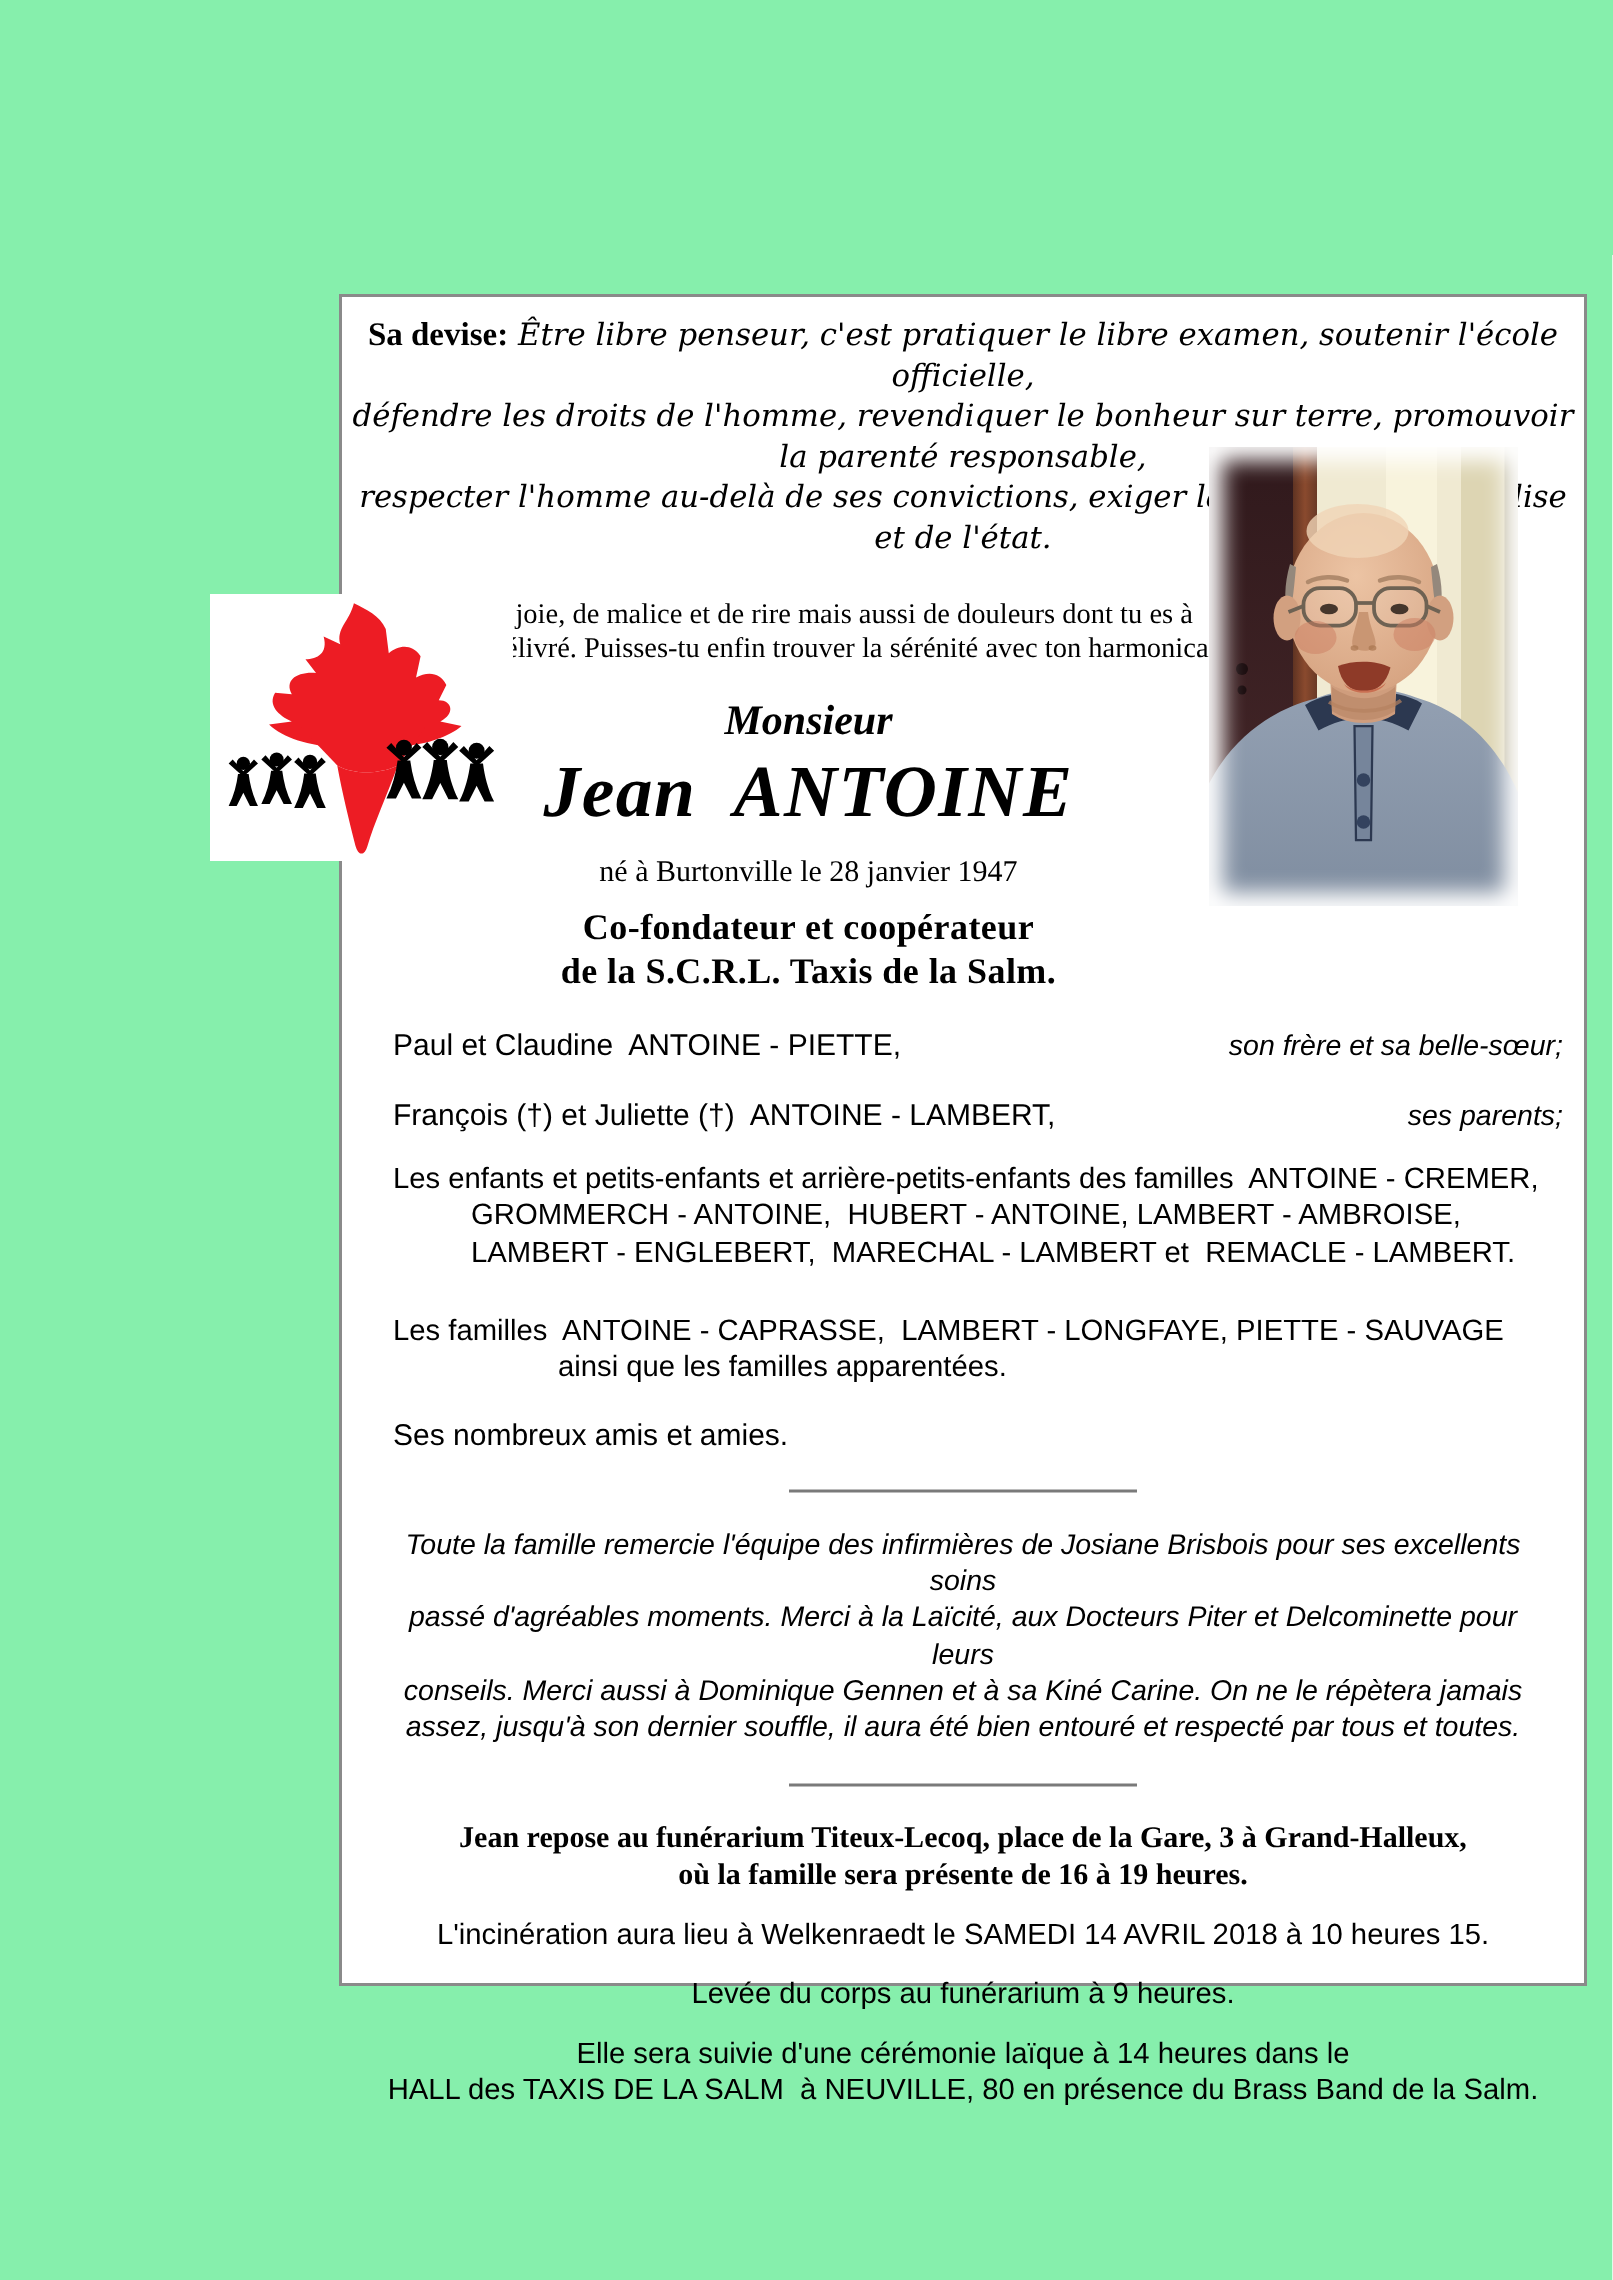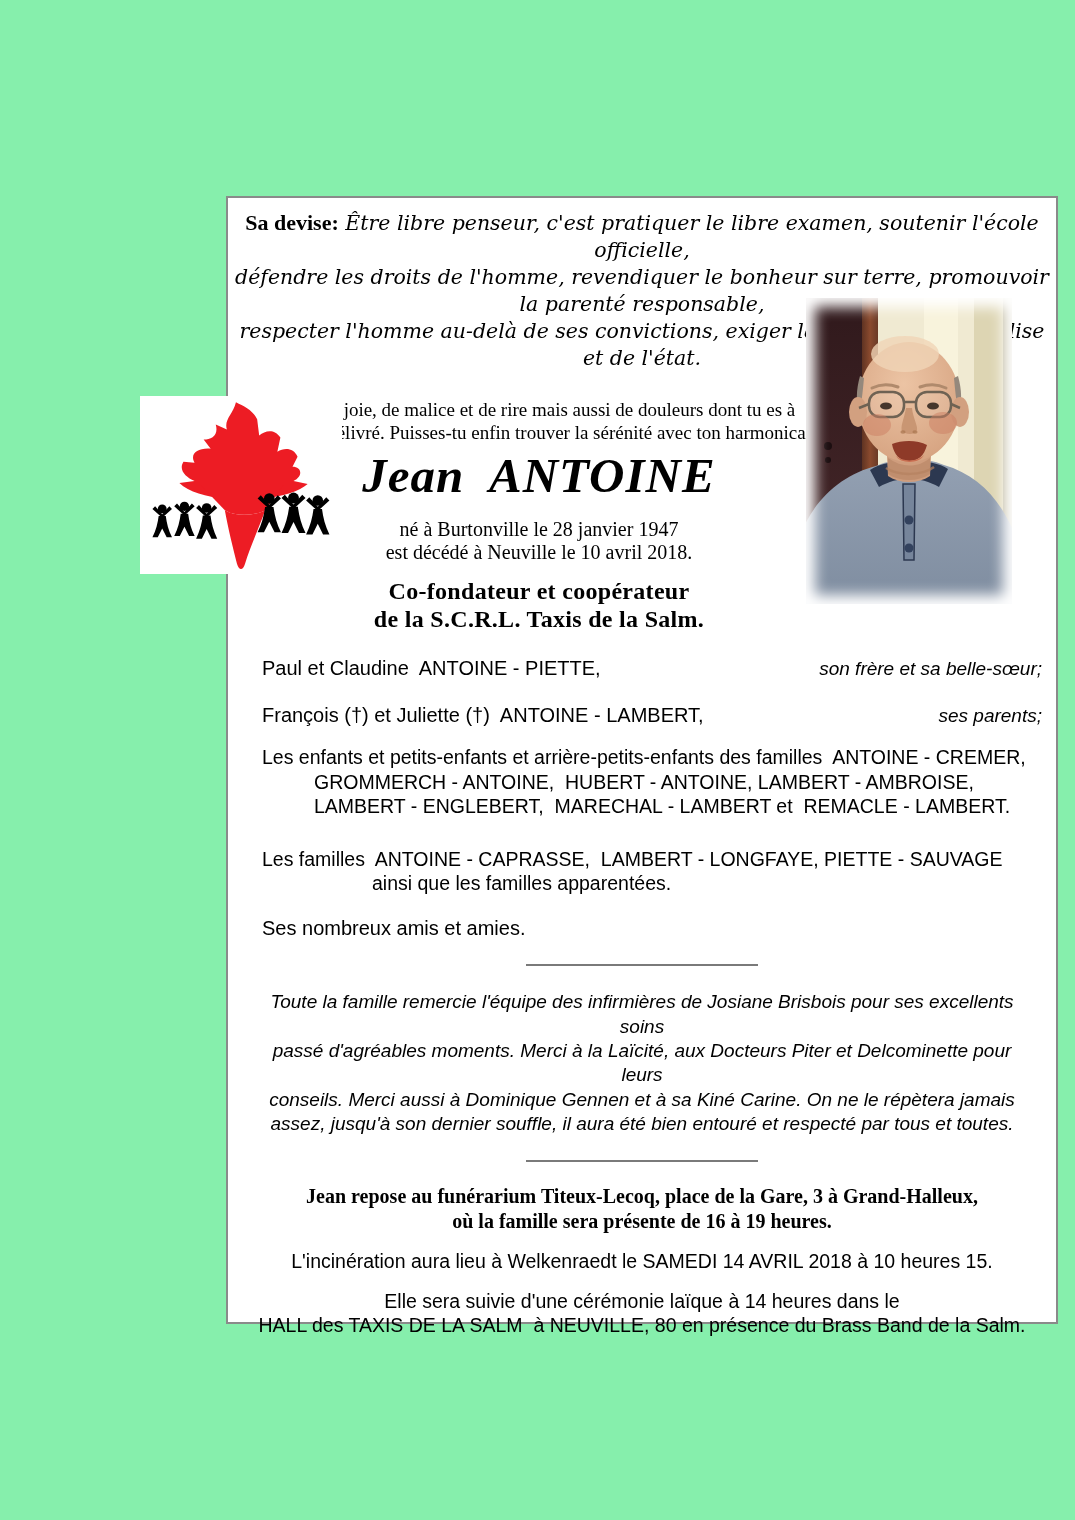--- a/index.html
+++ b/index.html
@@ -166,24 +166,24 @@
       <div><span class="label">Sa devise:</span> <span>Être libre penseur, c'est pratiquer le libre examen, soutenir l'école officielle,</span></div>
       <div>défendre les droits de l'homme, revendiquer le bonheur sur terre, promouvoir la parenté responsable,</div>
       <div>respecter l'homme au-delà de ses convictions, exiger la séparation de l'église et de l'état.</div>
     </div>
 
     <div class="tribute narrow">
       <div>Tant de joie, de malice et de rire mais aussi de douleurs dont tu es à</div>
       <div>présent délivré. Puisses-tu enfin trouver la sérénité avec ton harmonica.</div>
     </div>
 
+    <div class="title-line narrow">Monsieur</div>
     <div class="name-line narrow pre">Jean  ANTOINE</div>
     <div class="birth-block narrow">
       <div>né à Burtonville le 28 janvier 1947</div>
-      <div>est décédé à Neuville le 10 avril 2018.</div>
     </div>
     <div class="role-block narrow">
       <div>Co-fondateur et coopérateur</div>
       <div>de la S.C.R.L. Taxis de la Salm.</div>
     </div>
 
 
     <div class="ann-row">
       <span class="who pre">Paul et Claudine  ANTOINE - PIETTE,</span>
       <span class="rel">son frère et sa belle-sœur;</span>
@@ -216,20 +216,21 @@
     </div>
 
     <div class="divider"></div>
 
     <div class="repose">
       <div>Jean repose au funérarium Titeux-Lecoq, place de la Gare, 3 à Grand-Halleux,</div>
       <div>où la famille sera présente de 16 à 19 heures.</div>
     </div>
 
     <div class="fun-line">L'incinération aura lieu à Welkenraedt le SAMEDI 14 AVRIL 2018 à 10 heures 15.</div>
+    <div class="fun-line">Levée du corps au funérarium à 9 heures.</div>
 
     <div class="fun-line">
       <div>Elle sera suivie d'une cérémonie laïque à 14 heures dans le</div>
       <div class="pre">HALL des TAXIS DE LA SALM  à NEUVILLE, 80 en présence du Brass Band de la Salm.</div>
     </div>
 
   </div>
 </div>
 
 </body></html>

